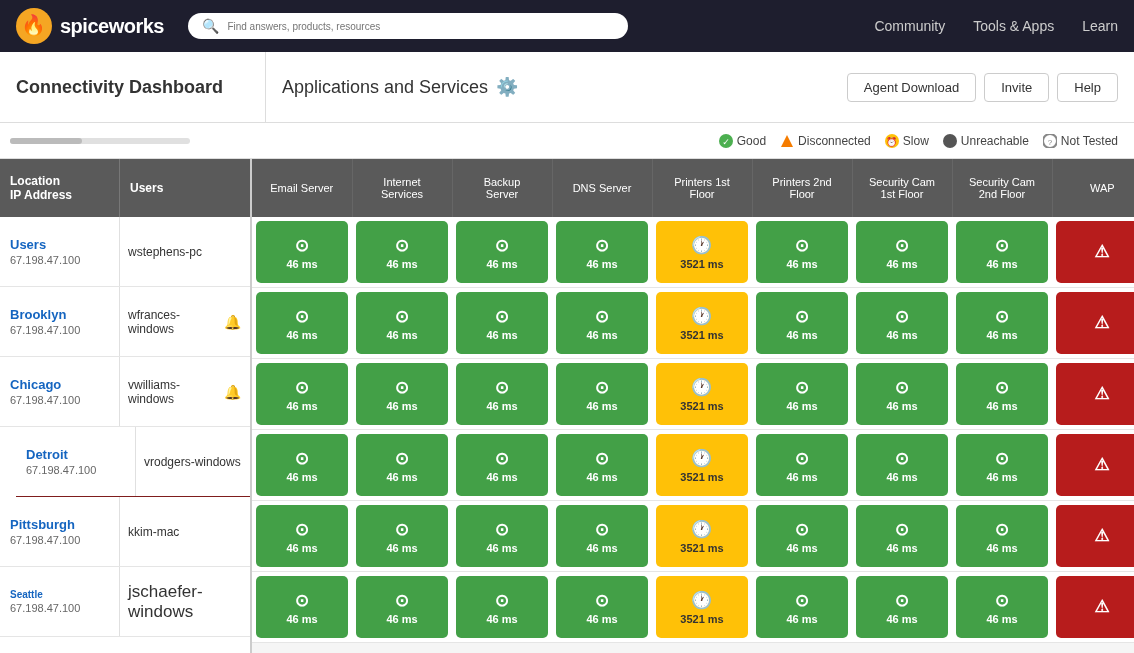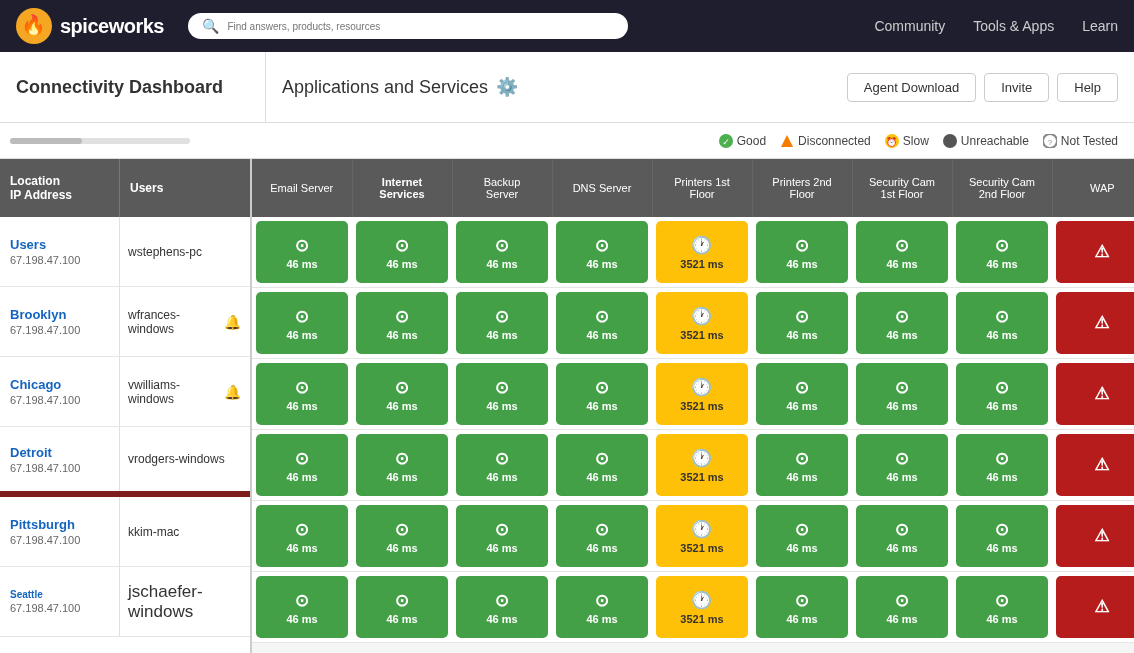--- a/index.html
+++ b/index.html
@@ -155,21 +155,21 @@
         <div style="width:120px;min-width:120px;padding:10px;border-right:1px solid #e0e0e0;display:flex;flex-direction:column;justify-content:center;">
           <span style="color:#1565C0;font-weight:600;font-size:13px;cursor:pointer;">Chicago</span>
           <span style="color:#666;font-size:11px;margin-top:2px;">67.198.47.100</span>
         </div>
         <div style="flex:1;padding:10px 8px;display:flex;align-items:center;justify-content:space-between;font-size:12px;">
           <span>vwilliams-windows</span>
           <span style="color:#2196F3;font-size:14px;cursor:pointer;">🔔</span>
         </div>
       </div>
 
-      <div style="display:flex;border-bottom:6px solid #7f1d1d;background:white;min-height:70px;">
+      <div style="display:flex;border-bottom:1px solid #7f1d1d;background:white;min-height:70px;margin-left:16px;">
         <div style="width:120px;min-width:120px;padding:10px;border-right:1px solid #e0e0e0;display:flex;flex-direction:column;justify-content:center;">
           <span style="color:#1565C0;font-weight:600;font-size:13px;cursor:pointer;">Detroit</span>
           <span style="color:#666;font-size:11px;margin-top:2px;">67.198.47.100</span>
         </div>
         <div style="flex:1;padding:10px 8px;display:flex;align-items:center;font-size:12px;">
           <span>vrodgers-windows</span>
         </div>
       </div>
 
       <div style="display:flex;border-bottom:1px solid #e5e5e5;background:white;min-height:70px;">
@@ -191,21 +191,21 @@
           <span>jschaefer-windows</span>
         </div>
       </div>
     </div>
 
     <div style="flex:1;overflow:auto;">
       <table style="border-collapse:collapse;min-width:900px;width:100%;">
         <thead>
           <tr>
             <th style="background:#5a5a5a;color:white;font-size:11px;font-weight:500;padding:8px 4px;text-align:center;min-width:98px;height:58px;border-right:1px solid #666;position:sticky;top:0;">Email Server</th>
-            <th style="background:#5a5a5a;color:white;font-size:11px;font-weight:700;padding:8px 4px;text-align:center;min-width:98px;height:58px;border-right:1px solid #666;position:sticky;top:0;">Internet<br>Services</th>
+            <th style="background:#5a5a5a;color:white;font-size:11px;font-weight:400;padding:8px 4px;text-align:center;min-width:98px;height:58px;border-right:1px solid #666;position:sticky;top:0;">Internet<br>Services</th>
             <th style="background:#5a5a5a;color:white;font-size:11px;font-weight:500;padding:8px 4px;text-align:center;min-width:98px;height:58px;border-right:1px solid #666;position:sticky;top:0;">Backup<br>Server</th>
             <th style="background:#5a5a5a;color:white;font-size:11px;font-weight:500;padding:8px 4px;text-align:center;min-width:98px;height:58px;border-right:1px solid #666;position:sticky;top:0;">DNS Server</th>
             <th style="background:#5a5a5a;color:white;font-size:11px;font-weight:500;padding:8px 4px;text-align:center;min-width:98px;height:58px;border-right:1px solid #666;position:sticky;top:0;">Printers 1st<br>Floor</th>
             <th style="background:#5a5a5a;color:white;font-size:11px;font-weight:500;padding:8px 4px;text-align:center;min-width:98px;height:58px;border-right:1px solid #666;position:sticky;top:0;">Printers 2nd<br>Floor</th>
             <th style="background:#5a5a5a;color:white;font-size:11px;font-weight:500;padding:8px 4px;text-align:center;min-width:98px;height:58px;border-right:1px solid #666;position:sticky;top:0;">Security Cam<br>1st Floor</th>
             <th style="background:#5a5a5a;color:white;font-size:11px;font-weight:500;padding:8px 4px;text-align:center;min-width:98px;height:58px;border-right:1px solid #666;position:sticky;top:0;">Security Cam<br>2nd Floor</th>
             <th style="background:#5a5a5a;color:white;font-size:11px;font-weight:500;padding:8px 4px;text-align:center;min-width:98px;height:58px;position:sticky;top:0;">WAP</th>
           </tr>
         </thead>
         <tbody id="services-tbody">

